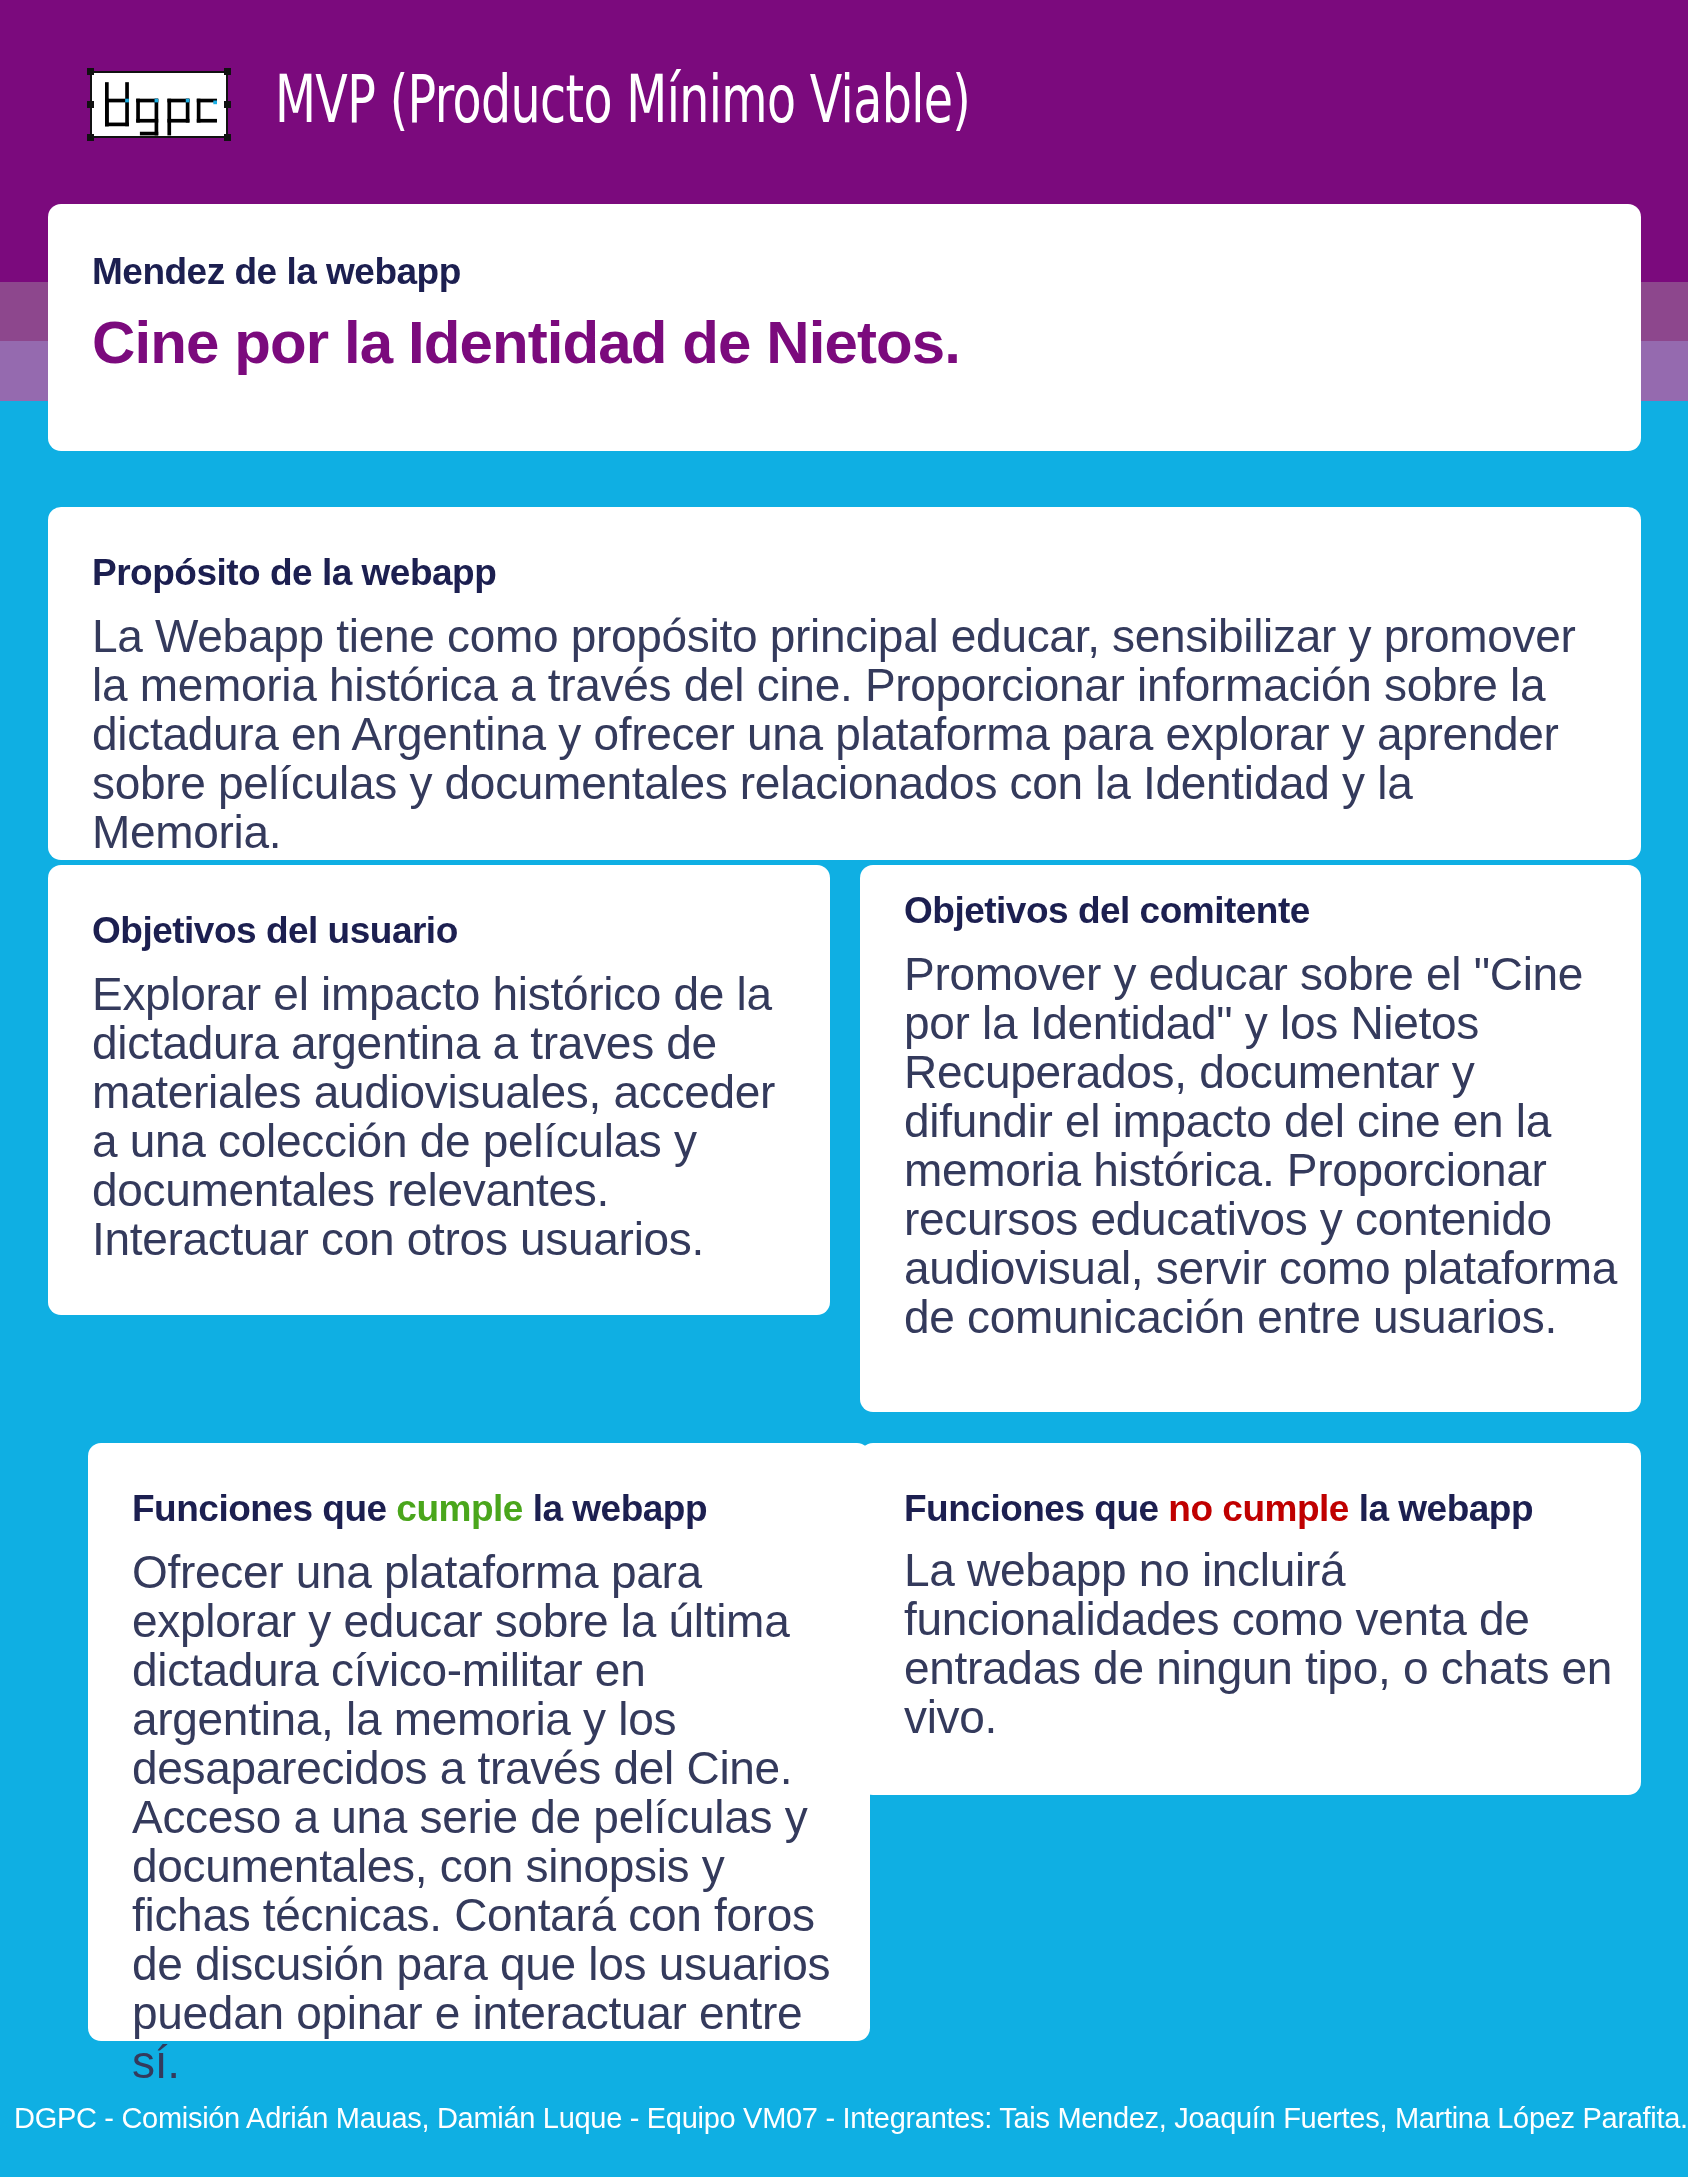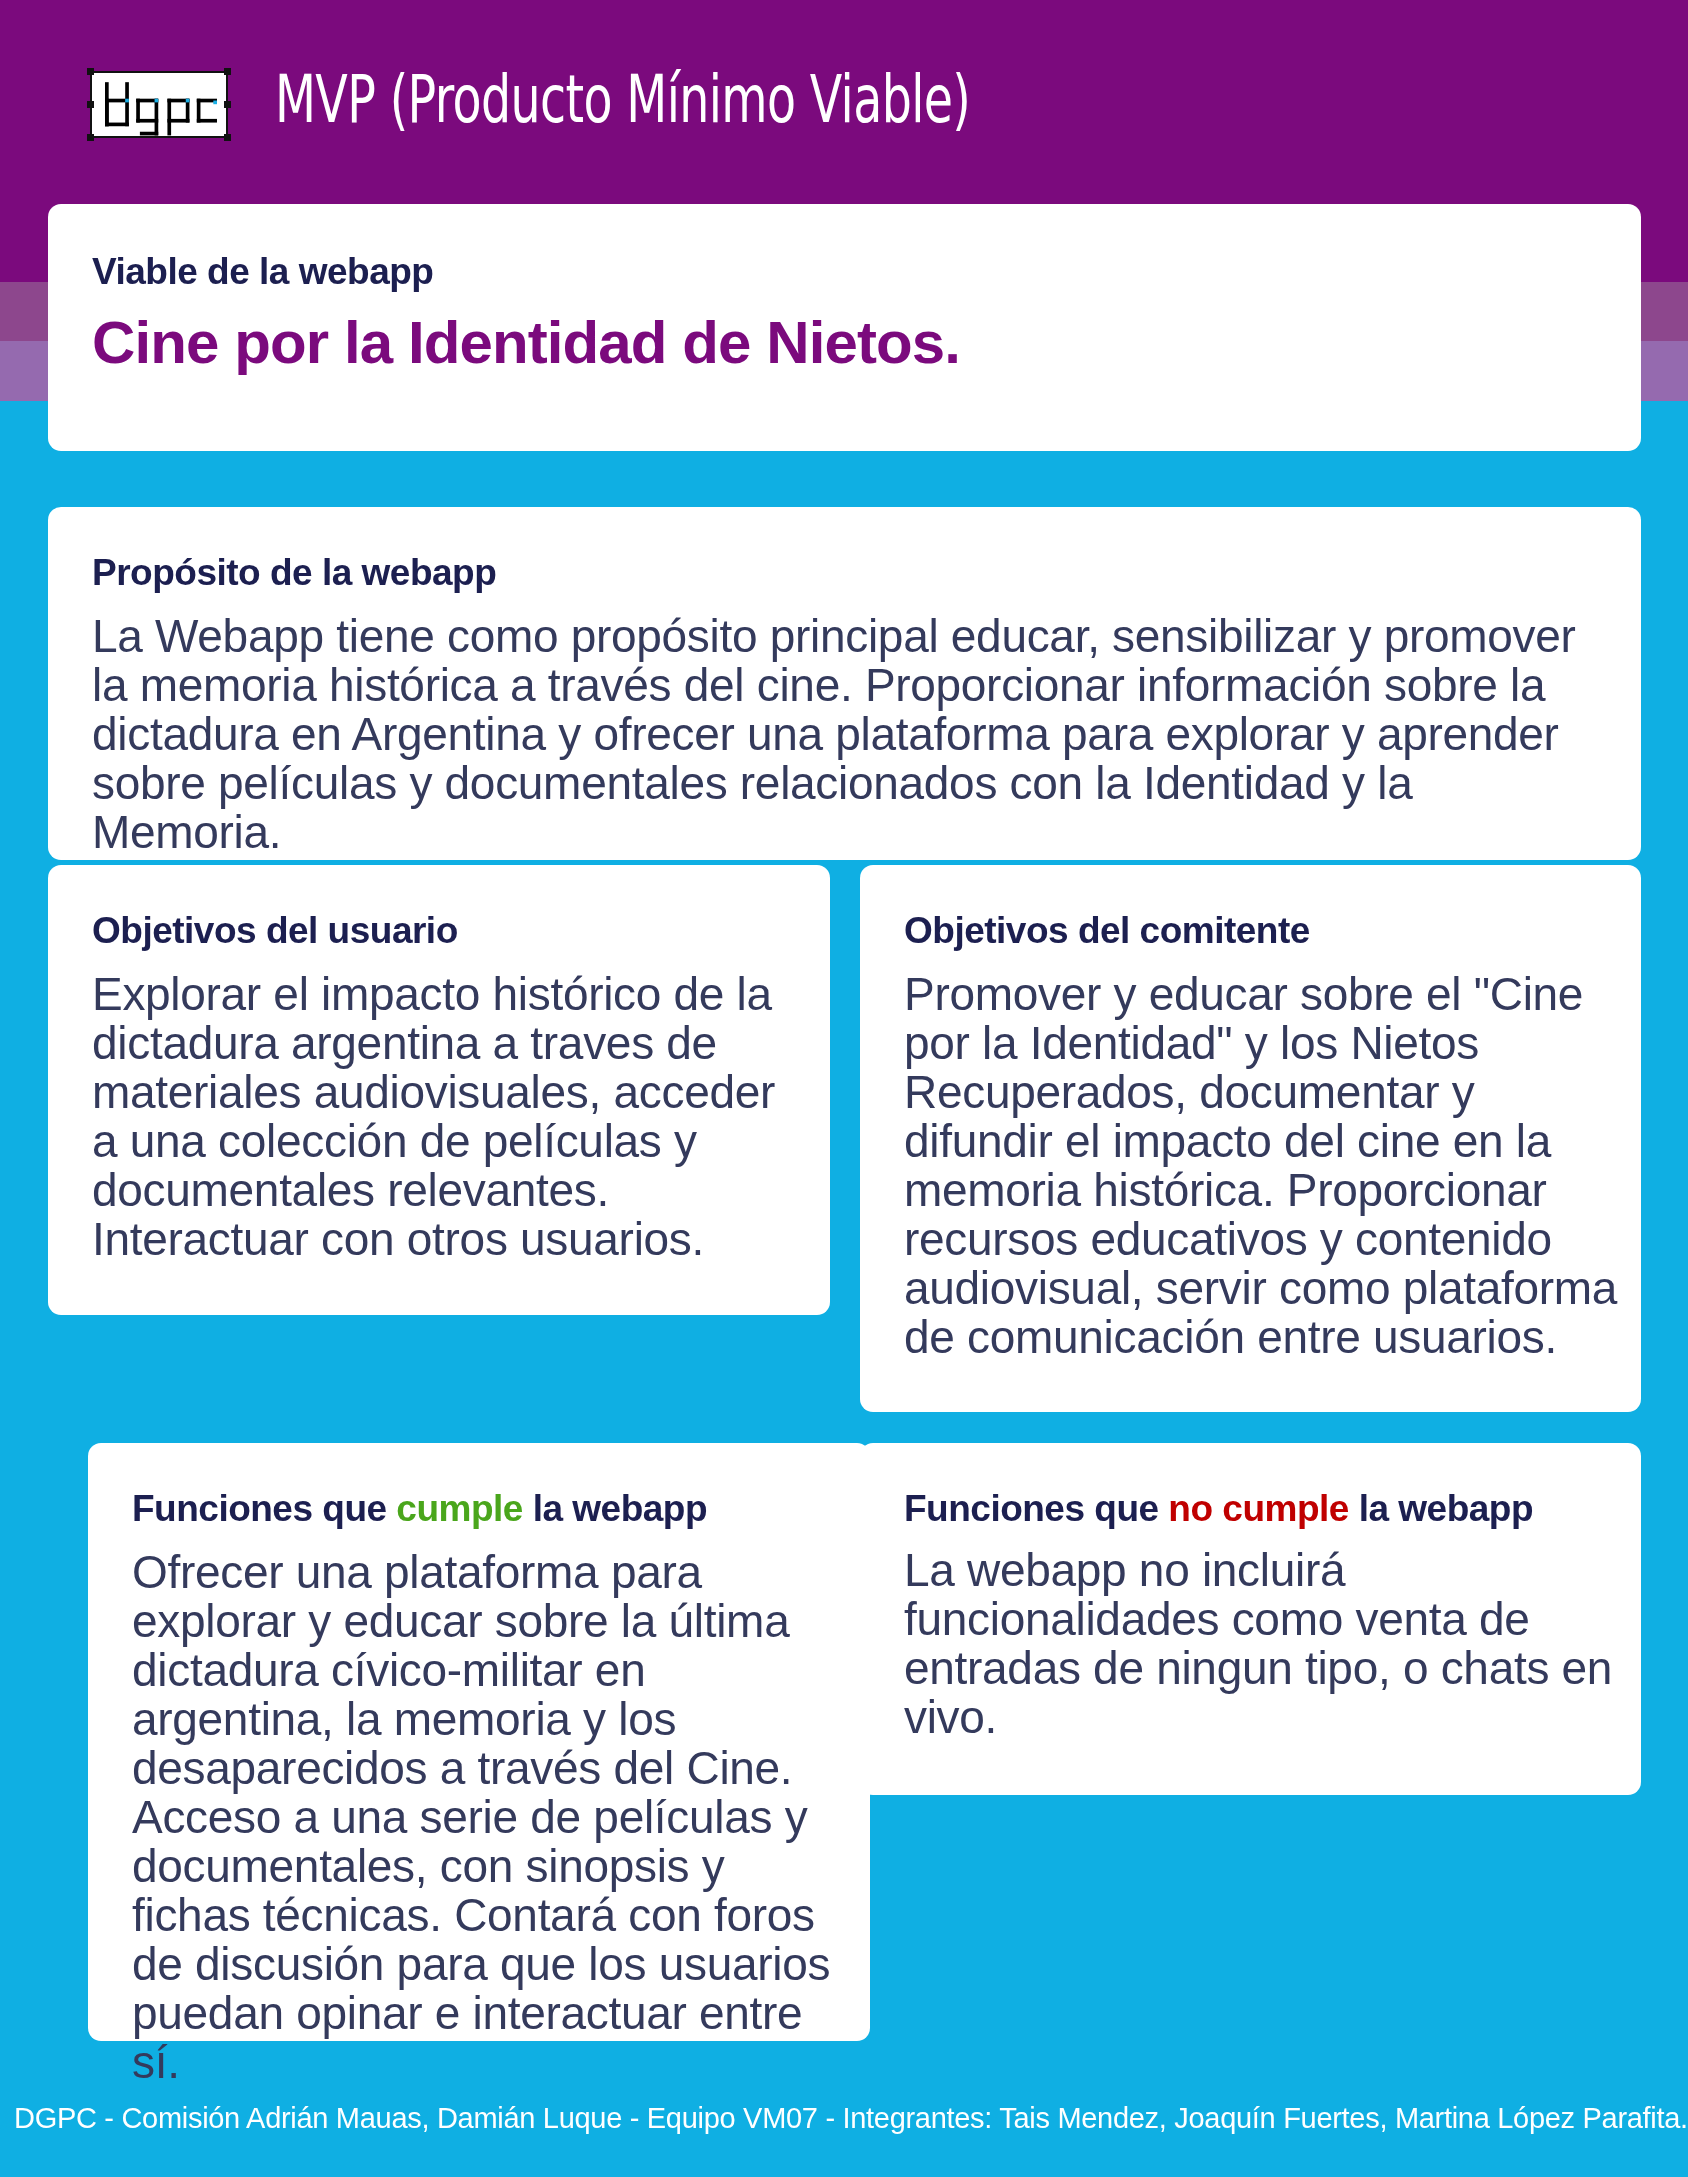--- a/index.html
+++ b/index.html
@@ -92,35 +92,35 @@
     <rect x="114" y="28" width="4" height="26" fill="#000"></rect>
     <rect x="114" y="28" width="22" height="4" fill="#000"></rect>
     <rect x="114" y="50" width="22" height="4" fill="#000"></rect>
     <rect x="132" y="30" width="4" height="4" fill="#1BB0E6"></rect>
   </svg>
 </div>
 
 <div class="page-title">MVP (Producto Mínimo Viable)</div>
 
 <div class="card" style="left:48px; top:204px; width:1593px; height:247px; padding-top:46px;">
-  <div class="card-label">Viable de la webapp</div>
+  <div class="card-label">Mendez de la webapp</div>
   <div class="app-name" style="margin-top:7.4px;">Cine por la Identidad de Nietos.</div>
 </div>
 
 <div class="card" style="left:48px; top:507px; width:1593px; height:353px; padding-top:44px;">
   <div class="card-label">Propósito de la webapp</div>
   <div class="card-body" style="margin-top:16.6px; padding-right:37px;">La Webapp tiene como propósito principal educar, sensibilizar y promover la memoria histórica a través del cine. Proporcionar información sobre la dictadura en Argentina y ofrecer una plataforma para explorar y aprender sobre películas y documentales relacionados con la Identidad y la Memoria.</div>
 </div>
 
 <div class="card" style="left:48px; top:865px; width:782px; height:450px; padding-top:44px;">
   <div class="card-label">Objetivos del usuario</div>
   <div class="card-body" style="margin-top:16.6px;">Explorar el impacto histórico de la dictadura argentina a traves de materiales audiovisuales, acceder a una colección de películas y documentales relevantes. Interactuar con otros usuarios.</div>
 </div>
 
-<div class="card" style="left:860px; top:865px; width:781px; height:547px; padding-top:44px;">
+<div class="card" style="left:860px; top:865px; width:781px; height:547px; padding-top:24px;">
   <div class="card-label">Objetivos del comitente</div>
   <div class="card-body" style="margin-top:16.6px;">Promover y educar sobre el "Cine por la Identidad" y los Nietos Recuperados, documentar y difundir el impacto del cine en la memoria histórica. Proporcionar recursos educativos y contenido audiovisual, servir como plataforma de comunicación entre usuarios.</div>
 </div>
 
 <div class="card" style="left:48px; top:1443px; width:782px; height:598px; padding-top:44px;margin-left:40px;">
   <div class="card-label">
     <span>Funciones que </span><span class="hl-green">cumple</span><span> la webapp</span>
   </div>
   <div class="card-body" style="margin-top:16.6px;">Ofrecer una plataforma para explorar y educar sobre la última dictadura cívico-militar en argentina, la memoria y los desaparecidos a través del Cine. Acceso a una serie de películas y documentales, con sinopsis y fichas técnicas. Contará con foros de discusión para que los usuarios puedan opinar e interactuar entre sí.</div>
 </div>

